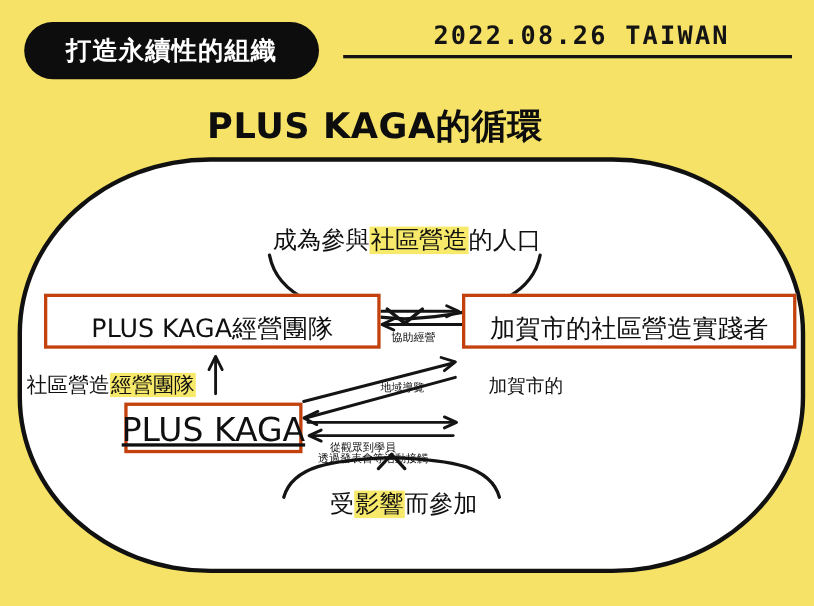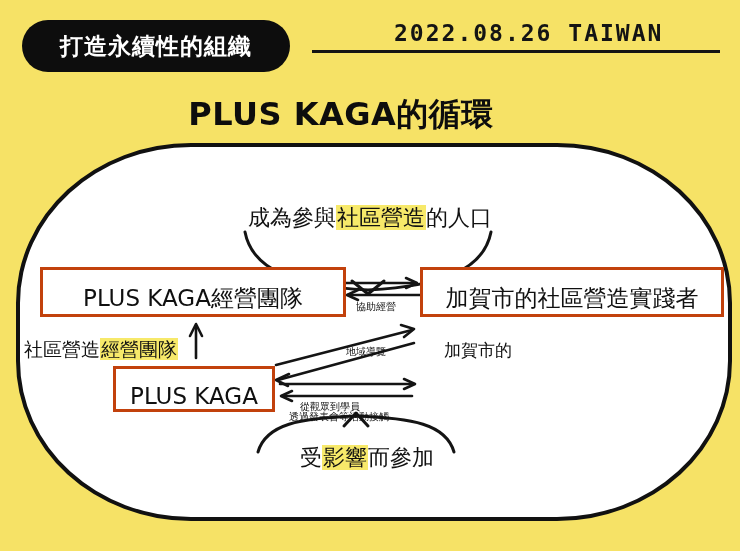--- a/index.html
+++ b/index.html
@@ -51,21 +51,21 @@
   .cjk{font-family:"DejaVu Sans","Liberation Sans",sans-serif;}
 
   
   .node{
     position:absolute;border:3px solid #c2410c;background:#ffffff;
     display:flex;align-items:flex-end;justify-content:center;
     color:#101010;white-space:nowrap;
   }
   #node-team{left:40px;top:267px;width:300px;height:44px;font-size:23px;}
   #node-practitioner{left:420px;top:267px;width:298px;height:44px;font-size:23px;}
-  #node-pluskaga{left:113px;top:366px;width:156px;height:40px;font-size:23px;}
+  #node-pluskaga{left:113px;top:366px;width:156px;height:40px;font-size:30px;text-decoration:underline;}
   #node-highschool{left:420px;top:368px;width:86px;height:40px;font-size:23px;}
 
   .node-caption{
     position:absolute;font-size:17px;color:#111;white-space:nowrap;
   }
   #caption-kaga{left:424px;top:339px;margin-left:20px;}
 
   
   .ann{position:absolute;white-space:nowrap;color:#111;}
   .hl{background:#f7e96a;padding:0 1px;}

